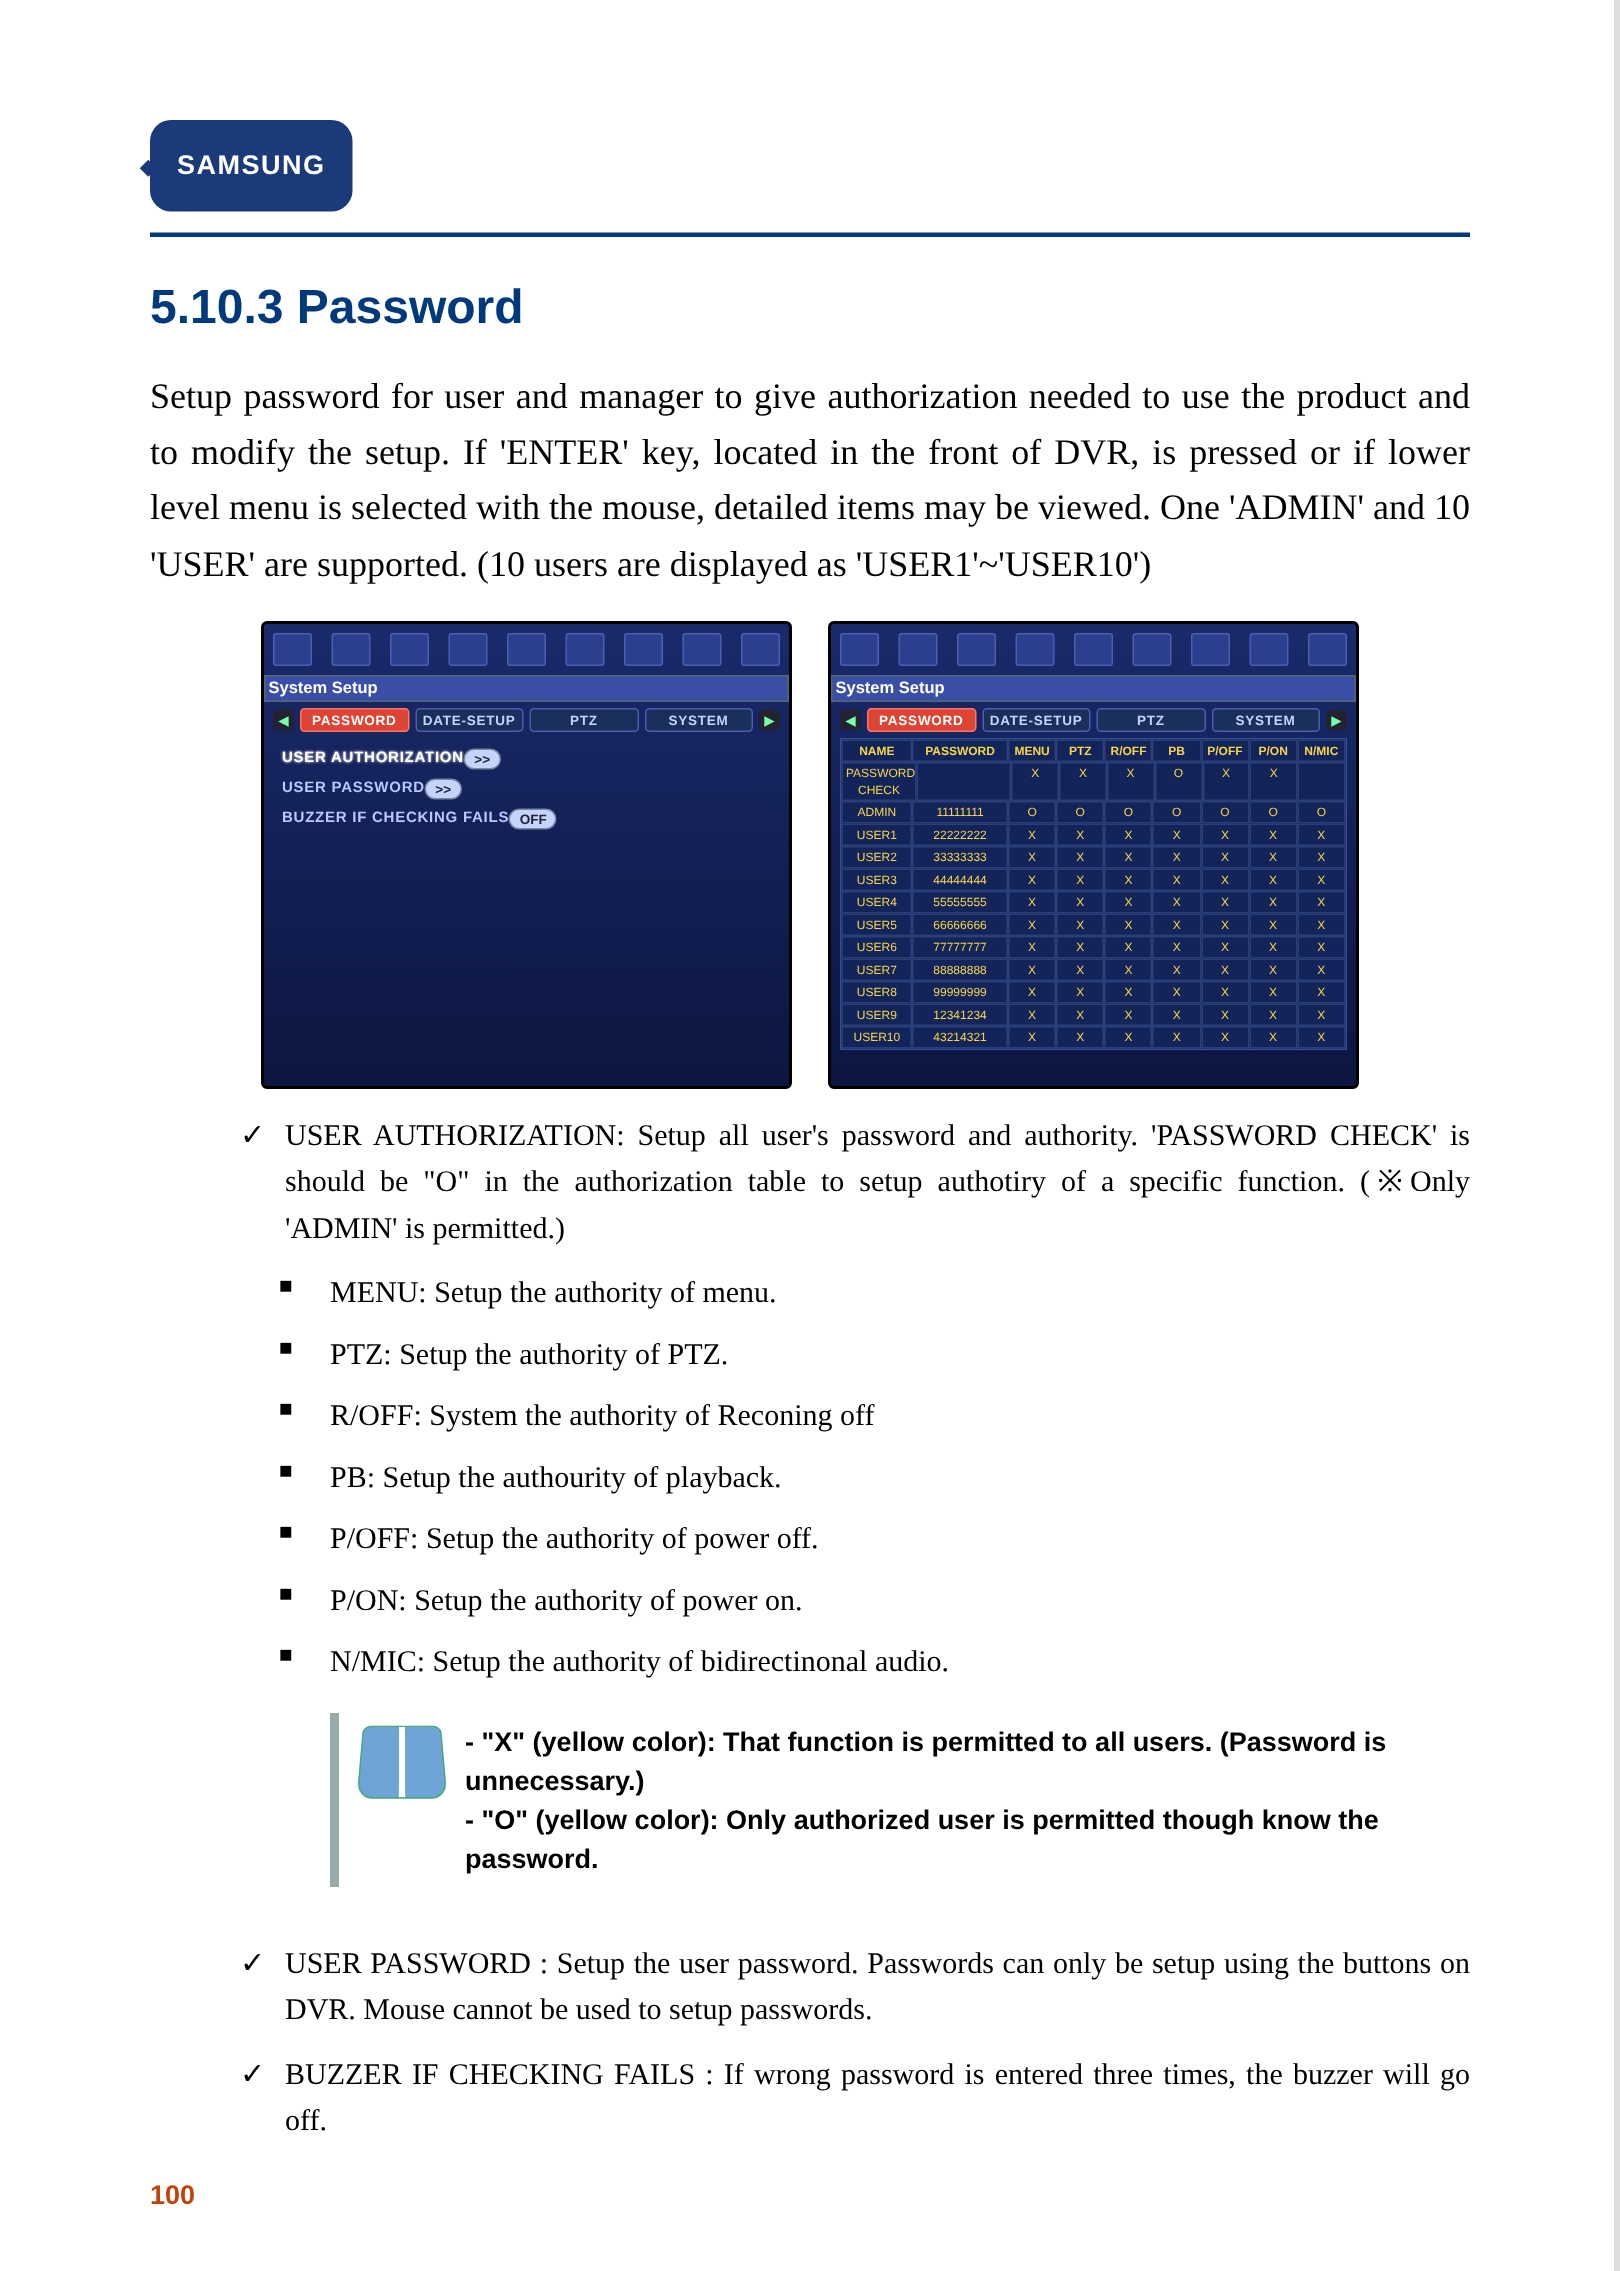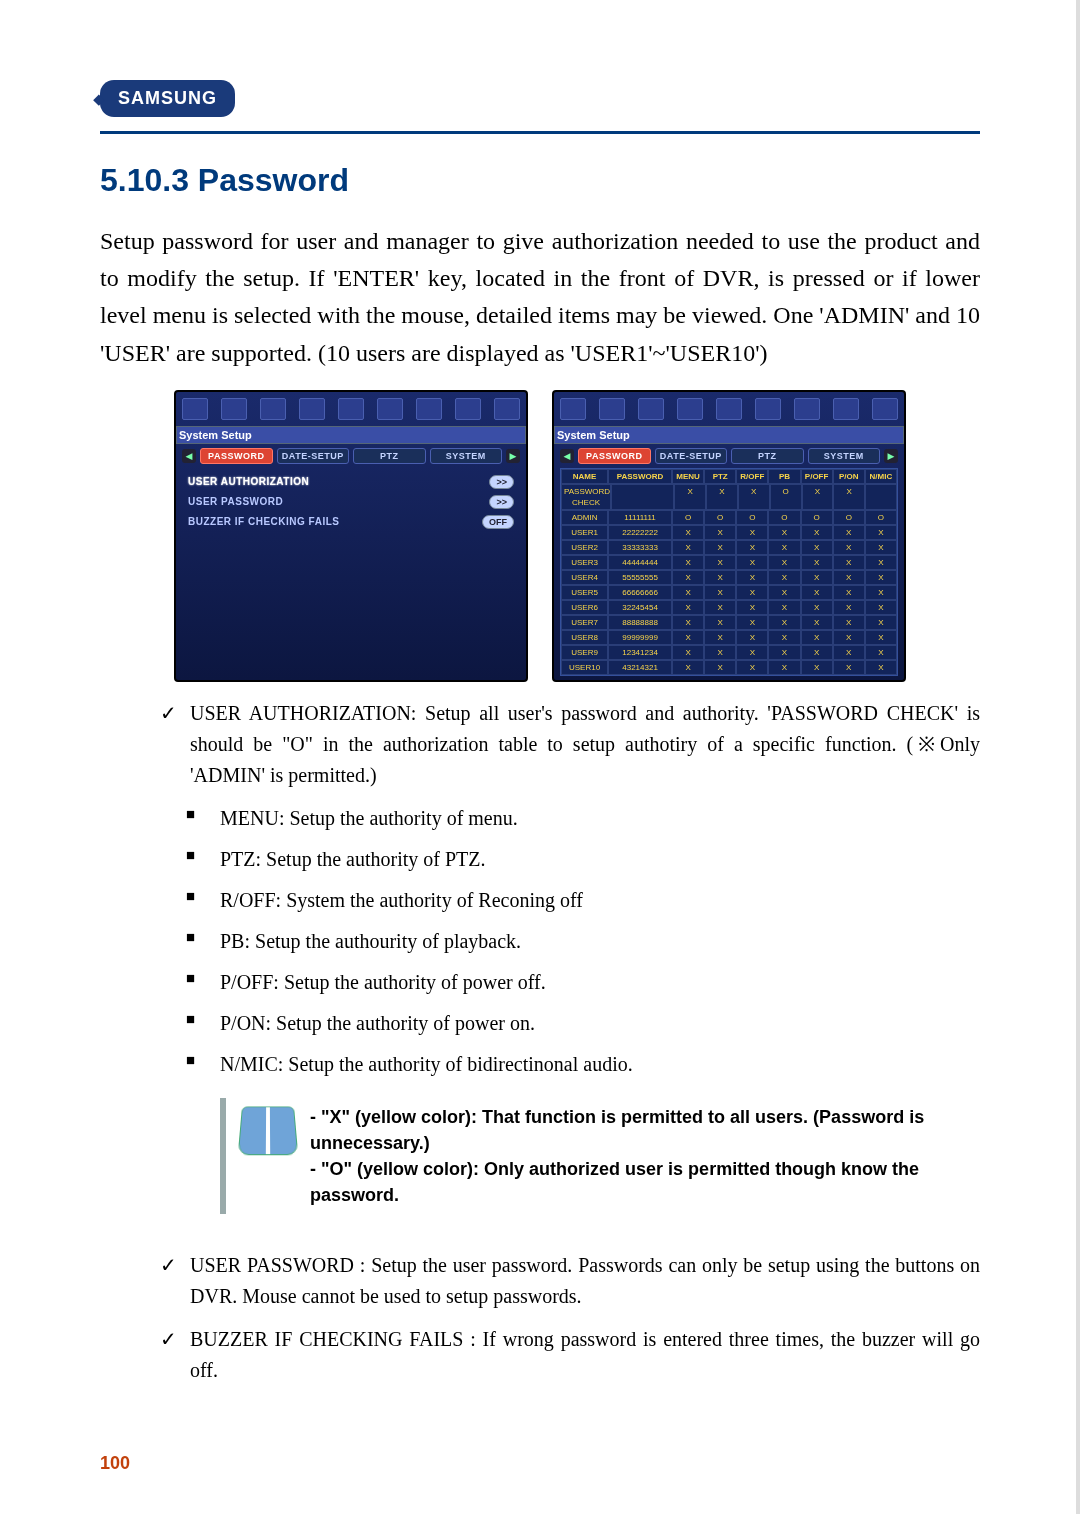--- a/index.html
+++ b/index.html
@@ -1,38 +1,38 @@
 <!DOCTYPE html>
 <html><head>
 <meta charset="utf-8">
 <style>
 body{margin:0;font-family:Garamond,Georgia,serif;background:#fff;color:#000}
 .page{width:1080px;height:1514px;position:relative;box-sizing:border-box;padding:80px 100px 40px}
-.logo{display:inline-block;background:#1a3a7a;color:#fff;padding:8px 18px;border-radius:14px;font-family:Arial,sans-serif;font-weight:bold;font-size:18px;letter-spacing:1px;position:relative}
+.logo{display:inline-block;background:#1a3a7a;color:#fff;padding:20px 18px;border-radius:14px;font-family:Arial,sans-serif;font-weight:bold;font-size:18px;letter-spacing:1px;position:relative}
 .logo:before{content:"";position:absolute;left:-8px;top:50%;width:8px;height:8px;background:#1a3a7a;transform:rotate(45deg) translateY(-50%)}
 .hr{border:0;border-top:3px solid #003a7c;margin:14px 0 28px}
 h1{color:#003a7c;font-family:Arial,sans-serif;font-weight:bold;font-size:32px;margin:0 0 20px}
 .intro{font-size:24px;line-height:1.55;text-align:justify;margin-bottom:18px}
 .shots{display:flex;gap:24px;justify-content:center;margin-bottom:16px}
 .dvr{width:350px;background:linear-gradient(#1a2a6b,#0c1640);border:2px solid #000;border-radius:4px;font-family:Arial,sans-serif;font-size:10px;color:#fff}
 .iconbar{display:flex;gap:3px;padding:6px;justify-content:space-between}
 .ic{width:24px;height:20px;background:#2c3e8e;border:1px solid #4a5fb0;border-radius:2px;position:relative}
 .titlebar{text-align:left;background:#3a4ea6;color:#fff;font-weight:bold;padding:2px;border:1px solid #567;font-size:11px}
 .tabs{display:flex;gap:4px;padding:4px 6px;align-items:center}
 .arrow{width:14px;height:14px;background:#223;border-radius:3px;color:#7fa;font-size:9px;text-align:center;line-height:14px}
 .tab{flex:1;text-align:center;padding:2px 3px;border:1px solid #4a5fb0;border-radius:3px;font-size:9px;font-weight:bold;letter-spacing:.5px}
 .tab.sel{background:#d43;color:#fff;border-color:#f76}
 .tab.off{background:#1a2f5a;color:#c4d4ff}
 .menu-list{padding:4px 10px 8px}
-.mi{display:flex;justify-content:space-between;align-items:center;padding:3px 2px;font-size:10px;font-weight:bold}
+.mi{display:flex;align-items:center;padding:3px 2px;font-size:10px;font-weight:bold}
 .mi.sel span:first-child{color:#fff;text-shadow:0 0 2px #fff}
 .mi span:first-child{color:#b8c8ff;letter-spacing:.5px}
 .pill{background:#c4d4ff;color:#223;padding:1px 6px;border-radius:8px;font-size:9px;font-weight:bold;border:1px solid #789}
 .footer{background:#000;color:#fff;padding:6px 8px;font-size:10px;font-weight:bold;letter-spacing:.5px}
-.grid{margin:0 6px 4px;border:1px solid #34509c}
+.grid{margin:0 6px 24px;border:1px solid #34509c}
 .grid-row{display:flex}
 .grid-row>div{border:1px solid #2a3e78;padding:1px 2px;font-size:8px;text-align:center;line-height:11px}
 .gh{background:#1a2f5a;color:#c4d4ff;font-weight:bold}
 .gn{width:44px;color:#f7d44a;background:#12245a}
 .gp{width:62px;color:#f7d44a;background:#12245a}
 .gc{width:28px;color:#f7d44a;background:#12245a}
 .gy{color:#f7d44a}
 .body-list{margin-left:60px;font-size:20px;line-height:1.55}
 .chk{list-style:none;padding-left:30px;margin:6px 0 12px}
 .chk>li:before{content:"✓";position:absolute;margin-left:-30px;font-size:20px}
@@ -202,21 +202,21 @@
             <div class="gc gy">X</div>
             <div class="gc gy">X</div>
             <div class="gc gy">X</div>
             <div class="gc gy">X</div>
             <div class="gc gy">X</div>
             <div class="gc gy">X</div>
             <div class="gc gy">X</div>
           </div>
           <div class="grid-row">
             <div class="gn">USER6</div>
-            <div class="gp">32245454</div>
+            <div class="gp">77777777</div>
             <div class="gc gy">X</div>
             <div class="gc gy">X</div>
             <div class="gc gy">X</div>
             <div class="gc gy">X</div>
             <div class="gc gy">X</div>
             <div class="gc gy">X</div>
             <div class="gc gy">X</div>
           </div>
           <div class="grid-row">
             <div class="gn">USER7</div>

